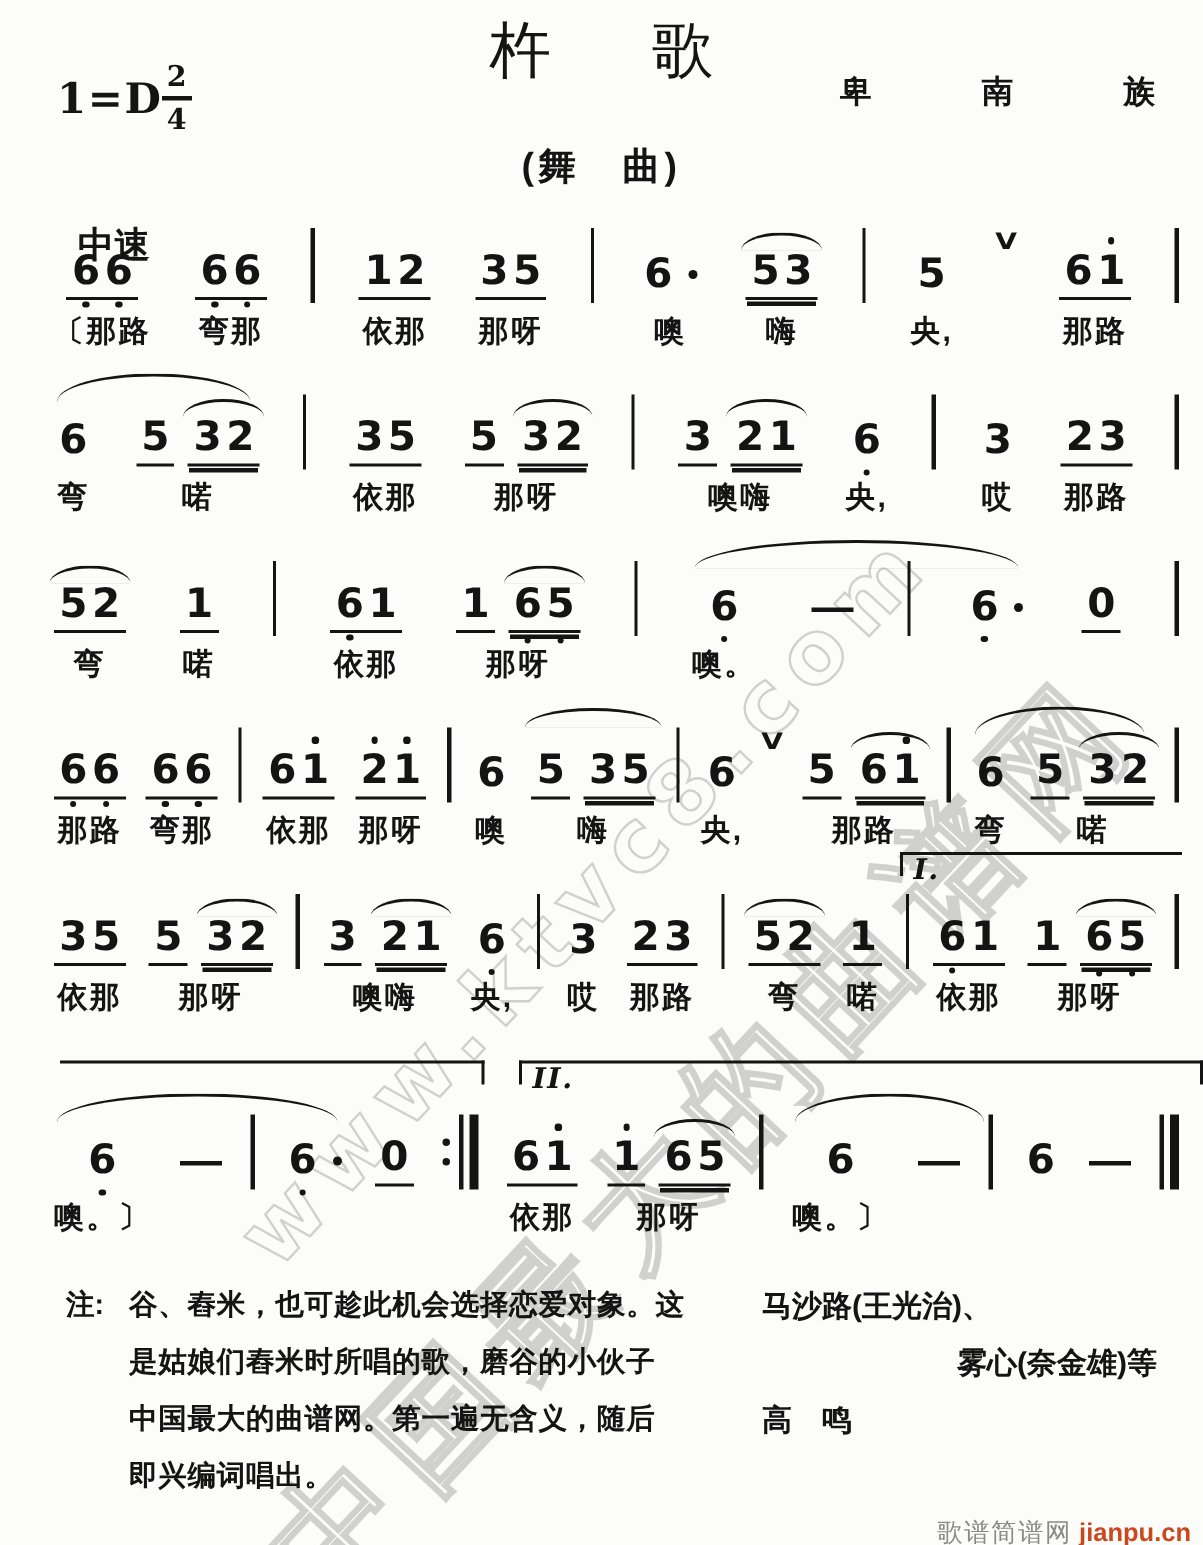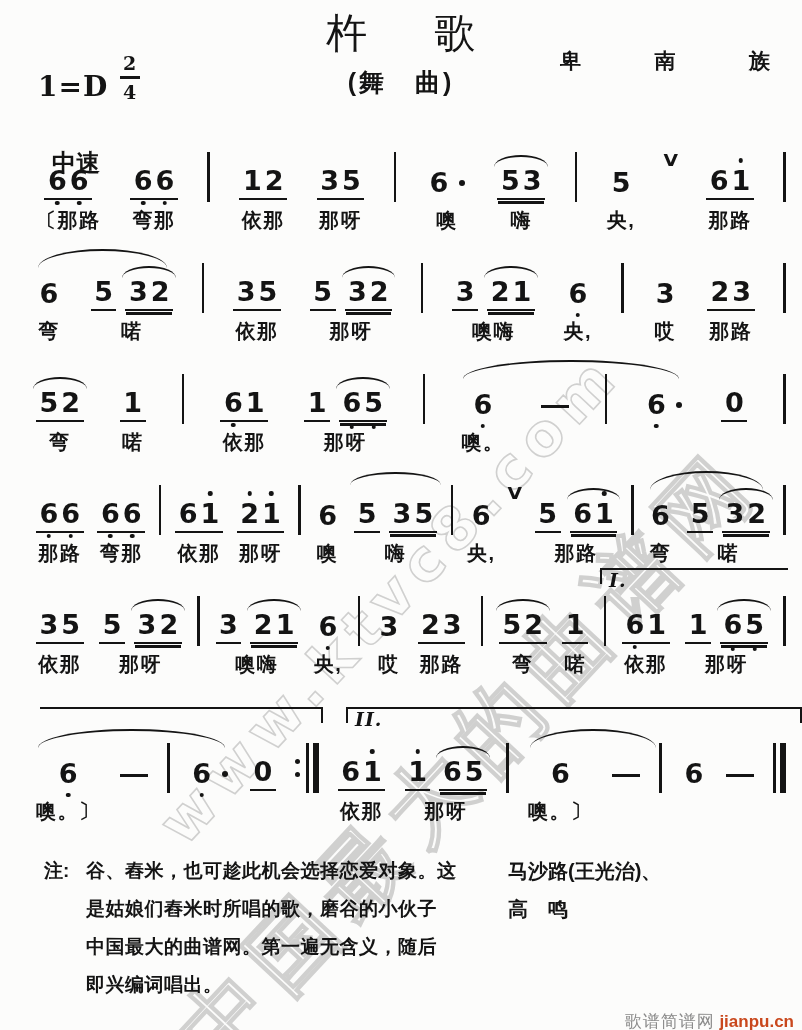--- a/index.html
+++ b/index.html
@@ -3,28 +3,28 @@
 <meta charset="utf-8">
 <style>
   html,body{margin:0;padding:0}
   body{
     width:802px;height:1030px;position:relative;overflow:hidden;
     background:#fcfcfb;color:#141414;
     font-family:"Liberation Sans",sans-serif;
     -webkit-font-smoothing:antialiased;
   }
   
-  .keysig{position:absolute;left:38px;top:52px;display:flex;align-items:flex-end;gap:12px;
+  .keysig{position:absolute;left:38px;top:40px;display:flex;align-items:center;
     font:700 28px "DejaVu Serif",serif;letter-spacing:1px}
   .frac{display:inline-flex;flex-direction:column;align-items:center;line-height:1;
     font:700 19px "DejaVu Serif",serif}
   .frac .fbar{width:20px;height:3px;background:#141414;margin:2px 0}
   .title{position:absolute;left:0;right:0;top:6px;text-align:center;
     font-size:41px;font-weight:400;letter-spacing:.32em;text-indent:.32em}
-  .subtitle{position:absolute;left:0;right:0;top:66px;text-align:center;
+  .subtitle{position:absolute;left:0;right:0;top:94px;text-align:center;
     font-size:25px;font-weight:700;letter-spacing:.12em}
   .srcblock{position:absolute;right:26px;top:40px;width:216px;text-align:left}
   .srcblock .region{font-size:19px;font-weight:700;white-space:nowrap}
   .srcblock .ethnic{font-size:21px;font-weight:700;margin-top:7px;display:flex;justify-content:space-between;padding-right:6px}
   .tempo{position:absolute;left:52px;top:147px;font-size:24px;font-weight:700}
   
   #score{position:absolute;left:36px;right:16px;top:152px;z-index:2}
   .sys{position:relative;display:flex;justify-content:space-between;align-items:flex-start;
     margin-bottom:29px}
   .sys.pad-top{padding-top:36px;margin-bottom:0}
@@ -834,20 +834,21 @@
       <div>中国最大的曲谱网。第一遍无含义，随后</div>
       <div>即兴编词唱出。</div>
     </div>
   </div>
   <div class="credits">
     <div class="crow">
       <span class="cvalue">马沙路(王光治)、</span>
     </div>
     <div class="crow">
       <span class="clabel"></span>
+      <span class="cvalue">雾心(奈金雄)等</span>
     </div>
     <div class="crow">
       <span class="cvalue">高　鸣</span>
     </div>
   </div>
 </div>
 
 <div class="footer">
   <span class="site">歌谱简谱网</span>
   <span class="url">jianpu.cn</span>

